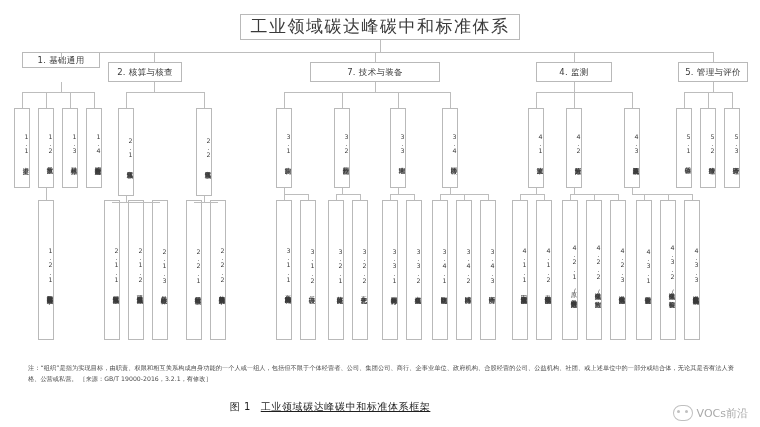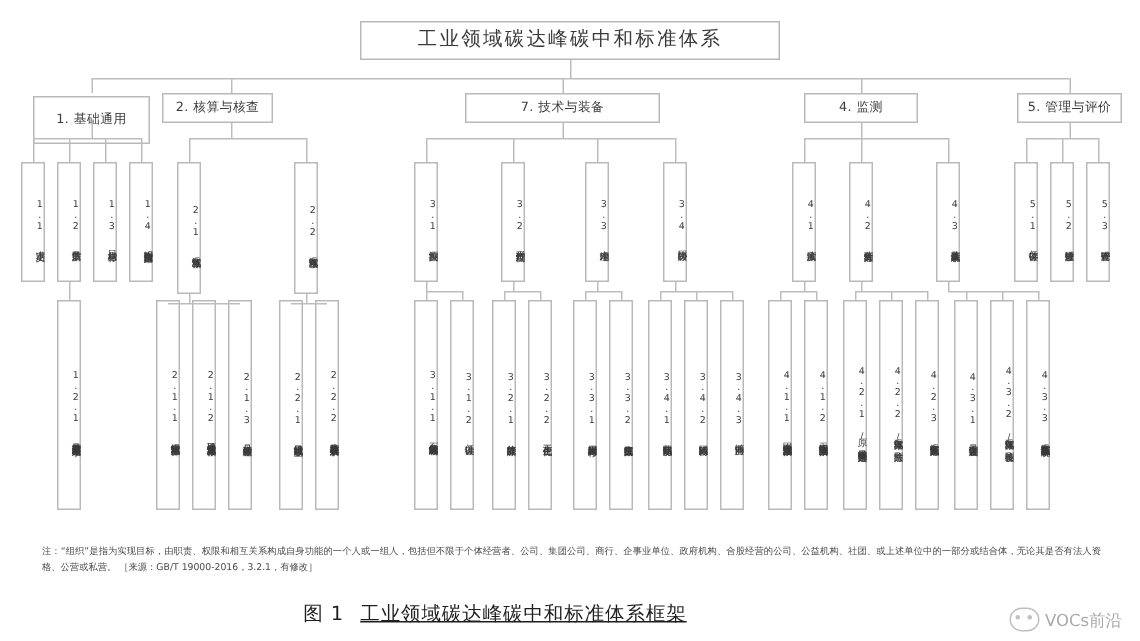--- a/index.html
+++ b/index.html
@@ -15,41 +15,41 @@
   .box{
     position:absolute;
     border:1px solid #b9b9b9;
     background:#ffffff;
     box-sizing:border-box;
     display:flex;align-items:center;justify-content:center;
     color:#3a3a3a;
     line-height:1.05;
   }
   .h-box{ font-size:8.5px; letter-spacing:.3px; }
-  .title-box{ font-size:13px; letter-spacing:1.5px; }
+  .title-box{ font-size:17px; letter-spacing:1.5px; }
   .v-box{
     font-size:6.3px;
     letter-spacing:.2px;
     writing-mode:vertical-rl;
     text-orientation:upright;
     white-space:nowrap;
     padding:3px 0;
     align-items:flex-start;
   }
   .v-box > span{writing-mode:vertical-rl;text-orientation:upright;}
   .ln{position:absolute;background:#bdbdbd;}
   .ln.v{width:1px;}
   .ln.h{height:1px;}
   .note{
     position:absolute;left:28px;top:362px;width:706px;
     font-size:6.2px;line-height:1.85;color:#4a4a4a;text-align:justify;
   }
   .caption{
     position:absolute;left:0;top:400px;width:660px;text-align:center;
-    font-size:13px;color:#1f1f1f;letter-spacing:.6px;
+    font-size:10px;color:#1f1f1f;letter-spacing:.6px;
   }
   .caption .u{ text-decoration:underline; }
   .wm{
     position:absolute;right:12px;bottom:6px;
     display:flex;align-items:center;gap:4px;
     color:#9a9a9a;font-size:11px;opacity:.85;
   }
   .wm-logo{
     width:18px;height:14px;border-radius:50%/60%;
     border:1.4px solid #b5b5b5;position:relative;flex:0 0 auto;
@@ -61,21 +61,21 @@
   .wm-logo:before{left:3.5px;}
   .wm-logo:after{right:3.5px;}
 </style>
 </head>
 <body>
 
 <div id="canvas">
     <div class="box title-box" style="left: 240px; top: 14px; width: 280px; height: 26px;">
       <span>工业领域碳达峰碳中和标准体系</span>
     </div>
-    <div class="box h-box" style="left: 22px; top: 64px; width: 78px; height: 32px;">
+    <div class="box h-box" style="left: 22px; top: 52px; width: 78px; height: 16px;">
       <span>1. 基础通用</span>
     </div>
     <div class="box h-box" style="left: 108px; top: 62px; width: 74px; height: 20px;">
       <span>2. 核算与核查</span>
     </div>
     <div class="box h-box" style="left: 310px; top: 62px; width: 130px; height: 20px;">
       <span>7. 技术与装备</span>
     </div>
     <div class="box h-box" style="left: 536px; top: 62px; width: 76px; height: 20px;">
       <span>4. 监测</span>

